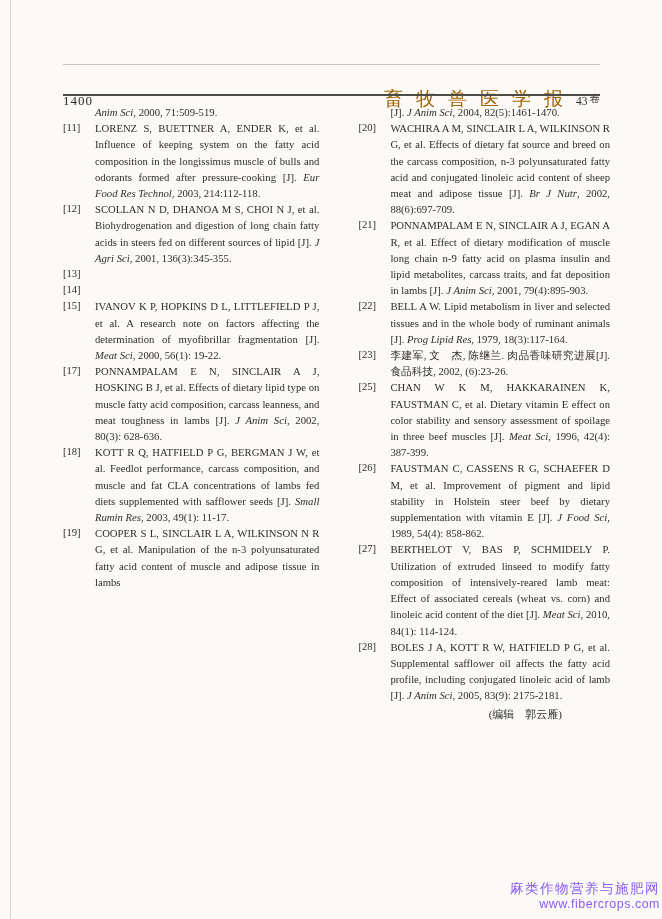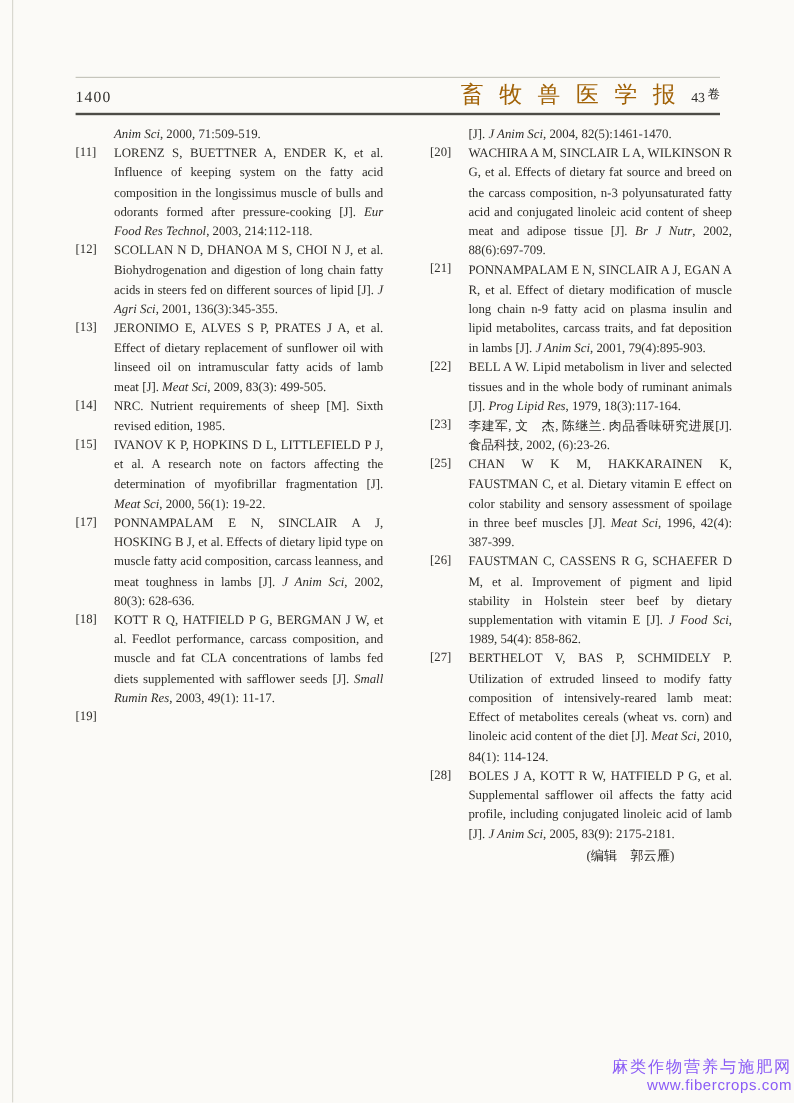--- a/index.html
+++ b/index.html
@@ -4,21 +4,21 @@
 <style>
   html,body{margin:0;padding:0;background:#fbfaf7;}
   .page{
     position:relative;width:662px;height:919px;overflow:hidden;
     background:#fbfaf7;color:#2e2d2a;
     font-family:"Liberation Serif","DejaVu Serif",serif;
   }
   .scan-line{position:absolute;left:10px;top:0;height:100%;width:1px;background:#d9d8d0;}
   .rule-top{position:absolute;left:63px;width:537px;top:64px;height:1px;background:#c6c5bc;}
   .rule-main{position:absolute;left:63px;width:537px;top:94px;height:2px;background:#4d4c47;}
-  .header-row{position:absolute;left:63px;width:537px;top:66px;display:flex;align-items:baseline;}
+  .header-row{position:absolute;left:63px;width:537px;top:86px;display:flex;align-items:baseline;}
   .page-num{font-size:13px;letter-spacing:1px;}
   .journal-title{flex:1;text-align:right;font-size:19px;letter-spacing:13px;text-indent:13px;color:#a16207;}
   .volume{font-size:11.5px;white-space:nowrap;}
   .volume-unit{font-size:10.5px;position:relative;top:-3px;margin-left:2px;}
   .content{position:absolute;left:63px;top:104px;width:547px;display:flex;justify-content:space-between;gap:39px;}
   .col{width:270px;}
   .col-right{width:265px;}
   .ref{display:flex;}
   .ref-label{flex:0 0 25px;margin-right:7px;font-size:10.6px;line-height:16.2px;white-space:nowrap;}
   .ref-text{flex:1;text-align:justify;font-size:10.7px;line-height:16.2px;}
@@ -57,40 +57,39 @@
         <div class="ref">
           <span class="ref-label">[11]</span>
           <span class="ref-text"><span>LORENZ S, BUETTNER A, ENDER K, et al. Influence of keeping system on the fatty acid composition in the longissimus muscle of bulls and odorants formed after pressure-cooking [J]. </span><span class="it">Eur Food Res Technol</span><span>, 2003, 214:112-118.</span></span>
         </div>
         <div class="ref">
           <span class="ref-label">[12]</span>
           <span class="ref-text"><span>SCOLLAN N D, DHANOA M S, CHOI N J, et al. Biohydrogenation and digestion of long chain fatty acids in steers fed on different sources of lipid [J]. </span><span class="it">J Agri Sci</span><span>, 2001, 136(3):345-355.</span></span>
         </div>
         <div class="ref">
           <span class="ref-label">[13]</span>
-          <span class="ref-text"><span>JERONIMO E, ALVES S P, PRATES J A, et al. Effect of dietary replacement of sunflower oil with linseed oil on intramuscular fatty acids of lamb meat [J]. </span><span class="it">Meat Sci</span><span>, 2009, 83(3): 499-505.</span></span>
         </div>
         <div class="ref">
           <span class="ref-label">[14]</span>
-          <span class="ref-text"><span>NRC. Nutrient requirements of sheep [M]. Sixth revised edition, 1985.</span></span>
         </div>
         <div class="ref">
           <span class="ref-label">[15]</span>
           <span class="ref-text"><span>IVANOV K P, HOPKINS D L, LITTLEFIELD P J, et al. A research note on factors affecting the determination of myofibrillar fragmentation [J]. </span><span class="it">Meat Sci</span><span>, 2000, 56(1): 19-22.</span></span>
         </div>
         <div class="ref">
           <span class="ref-label">[17]</span>
           <span class="ref-text"><span>PONNAMPALAM E N, SINCLAIR A J, HOSKING B J, et al. Effects of dietary lipid type on muscle fatty acid composition, carcass leanness, and meat toughness in lambs [J]. </span><span class="it">J Anim Sci</span><span>, 2002, 80(3): 628-636.</span></span>
         </div>
         <div class="ref">
           <span class="ref-label">[18]</span>
           <span class="ref-text"><span>KOTT R Q, HATFIELD P G, BERGMAN J W, et al. Feedlot performance, carcass composition, and muscle and fat CLA concentrations of lambs fed diets supplemented with safflower seeds [J]. </span><span class="it">Small Rumin Res</span><span>, 2003, 49(1): 11-17.</span></span>
         </div>
         <div class="ref">
           <span class="ref-label">[19]</span>
+          <span class="ref-text"><span>COOPER S L, SINCLAIR L A, WILKINSON N R G, et al. Manipulation of the n-3 polyunsaturated fatty acid content of muscle and adipose tissue in lambs</span></span>
         </div>
       </div>
     <div class="col col-right">
     <div class="ref">
           <span class="ref-label"></span>
           <span class="ref-text"><span>[J]. </span><span class="it">J Anim Sci</span><span>, 2004, 82(5):1461-1470.</span></span>
         </div>
         <div class="ref">
           <span class="ref-label">[20]</span>
           <span class="ref-text"><span>WACHIRA A M, SINCLAIR L A, WILKINSON R G, et al. Effects of dietary fat source and breed on the carcass composition, n-3 polyunsaturated fatty acid and conjugated linoleic acid content of sheep meat and adipose tissue [J]. </span><span class="it">Br J Nutr</span><span>, 2002, 88(6):697-709.</span></span>
@@ -110,21 +109,21 @@
         <div class="ref">
           <span class="ref-label">[25]</span>
           <span class="ref-text"><span>CHAN W K M, HAKKARAINEN K, FAUSTMAN C, et al. Dietary vitamin E effect on color stability and sensory assessment of spoilage in three beef muscles [J]. </span><span class="it">Meat Sci</span><span>, 1996, 42(4): 387-399.</span></span>
         </div>
         <div class="ref">
           <span class="ref-label">[26]</span>
           <span class="ref-text"><span>FAUSTMAN C, CASSENS R G, SCHAEFER D M, et al. Improvement of pigment and lipid stability in Holstein steer beef by dietary supplementation with vitamin E [J]. </span><span class="it">J Food Sci</span><span>, 1989, 54(4): 858-862.</span></span>
         </div>
         <div class="ref">
           <span class="ref-label">[27]</span>
-          <span class="ref-text"><span>BERTHELOT V, BAS P, SCHMIDELY P. Utilization of extruded linseed to modify fatty composition of intensively-reared lamb meat: Effect of metabolites cereals (wheat vs. corn) and linoleic acid content of the diet [J]. </span><span class="it">Meat Sci</span><span>, 2010, 84(1): 114-124.</span></span>
+          <span class="ref-text"><span>BERTHELOT V, BAS P, SCHMIDELY P. Utilization of extruded linseed to modify fatty composition of intensively-reared lamb meat: Effect of associated cereals (wheat vs. corn) and linoleic acid content of the diet [J]. </span><span class="it">Meat Sci</span><span>, 2010, 84(1): 114-124.</span></span>
         </div>
         <div class="ref">
           <span class="ref-label">[28]</span>
           <span class="ref-text"><span>BOLES J A, KOTT R W, HATFIELD P G, et al. Supplemental safflower oil affects the fatty acid profile, including conjugated linoleic acid of lamb [J]. </span><span class="it">J Anim Sci</span><span>, 2005, 83(9): 2175-2181.</span></span>
         </div>
         <div class="editor-note">(编辑　郭云雁)</div>
       </div>
   </div>
 
 

